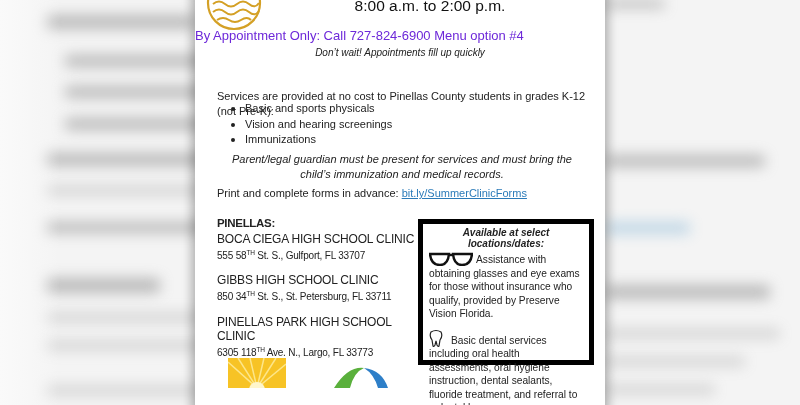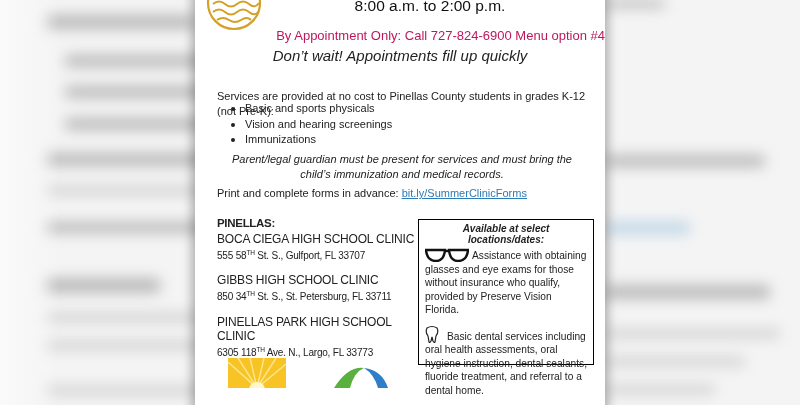--- a/index.html
+++ b/index.html
@@ -18,39 +18,39 @@
     position: absolute; left: 195px; top: -20px; width: 410px; height: 440px;
     background: #ffffff;
     box-shadow: -5px 0 8px rgba(0,0,0,.22), 5px 0 8px rgba(0,0,0,.22);
   }
 
   .logo { position: absolute; left: 10px; top: 0; width: 58px; height: 58px; }
 
   .dates { position: absolute; left: 0; right: 0; text-align: center; font-size: 15.5px; line-height: 19px; color: #111; }
   .dates.d2 { top: 38px; padding-left: 60px; }
 
-  .appt { position: absolute; left: 0; right: 0; top: 70px; text-align: right; font-size: 13px; color: #be185d; }
-  .appt-sub { position: absolute; left: 0; right: 0; top: 87px; text-align: center; font-size: 15px; font-style: italic; color: #222; }
+  .appt { position: absolute; left: 0; right: 0; top: 70px; text-align: left; font-size: 13px; color: #6d28d9; }
+  .appt-sub { position: absolute; left: 0; right: 0; top: 87px; text-align: center; font-size: 10px; font-style: italic; color: #222; }
 
   .body-text { position: absolute; left: 22px; right: 18px; font-size: 11px; line-height: 15px; color: #222; }
   .services { top: 107px; }
   .bullets { position: absolute; left: 36px; top: 141px; list-style: none; font-size: 11px; line-height: 15.5px; color: #222; }
   .bullets li { position: relative; padding-left: 14px; }
   .bullets li::before { content: ""; position: absolute; left: 0; top: 6px; width: 4px; height: 4px; border-radius: 50%; background: #222; }
   .guardian { top: 192px; font-style: italic; text-align: center; }
   .print { top: 226px; }
   .print a { color: #2b7bb9; text-decoration: underline; }
 
   .locations { position: absolute; left: 22px; top: 257px; width: 200px; color: #222; }
   .loc-heading { font-weight: bold; font-size: 11.5px; letter-spacing: -0.3px; margin-bottom: 3px; }
   .loc-name { font-size: 12px; letter-spacing: -0.2px; line-height: 14px; }
   .loc-addr { font-size: 10px; letter-spacing: -0.2px; line-height: 14px; margin-bottom: 10px; }
   .loc-addr sup { font-size: 6.5px; }
 
-  .avail { position: absolute; left: 223px; top: 259px; width: 176px; height: 146px; border: 1px solid #000000; padding: 3px 6px; color: #222; }
+  .avail { position: absolute; left: 223px; top: 259px; width: 176px; height: 146px; border: 5px solid #000000; padding: 3px 6px; color: #222; }
   .avail-title { font-weight: bold; font-style: italic; font-size: 10px; text-align: center; margin-bottom: 3px; }
   .avail-item { font-size: 10.2px; line-height: 13.5px; }
   .avail-item + .avail-item { margin-top: 8px; }
   .ico { display: inline-block; vertical-align: -3px; margin-right: 3px; }
 
   .bottom-logo-1 { position: absolute; left: 33px; top: 396px; width: 58px; height: 30px; }
   .bottom-logo-2 { position: absolute; left: 135px; top: 396px; width: 60px; height: 30px; }
 </style>
 </head>
 <body>

